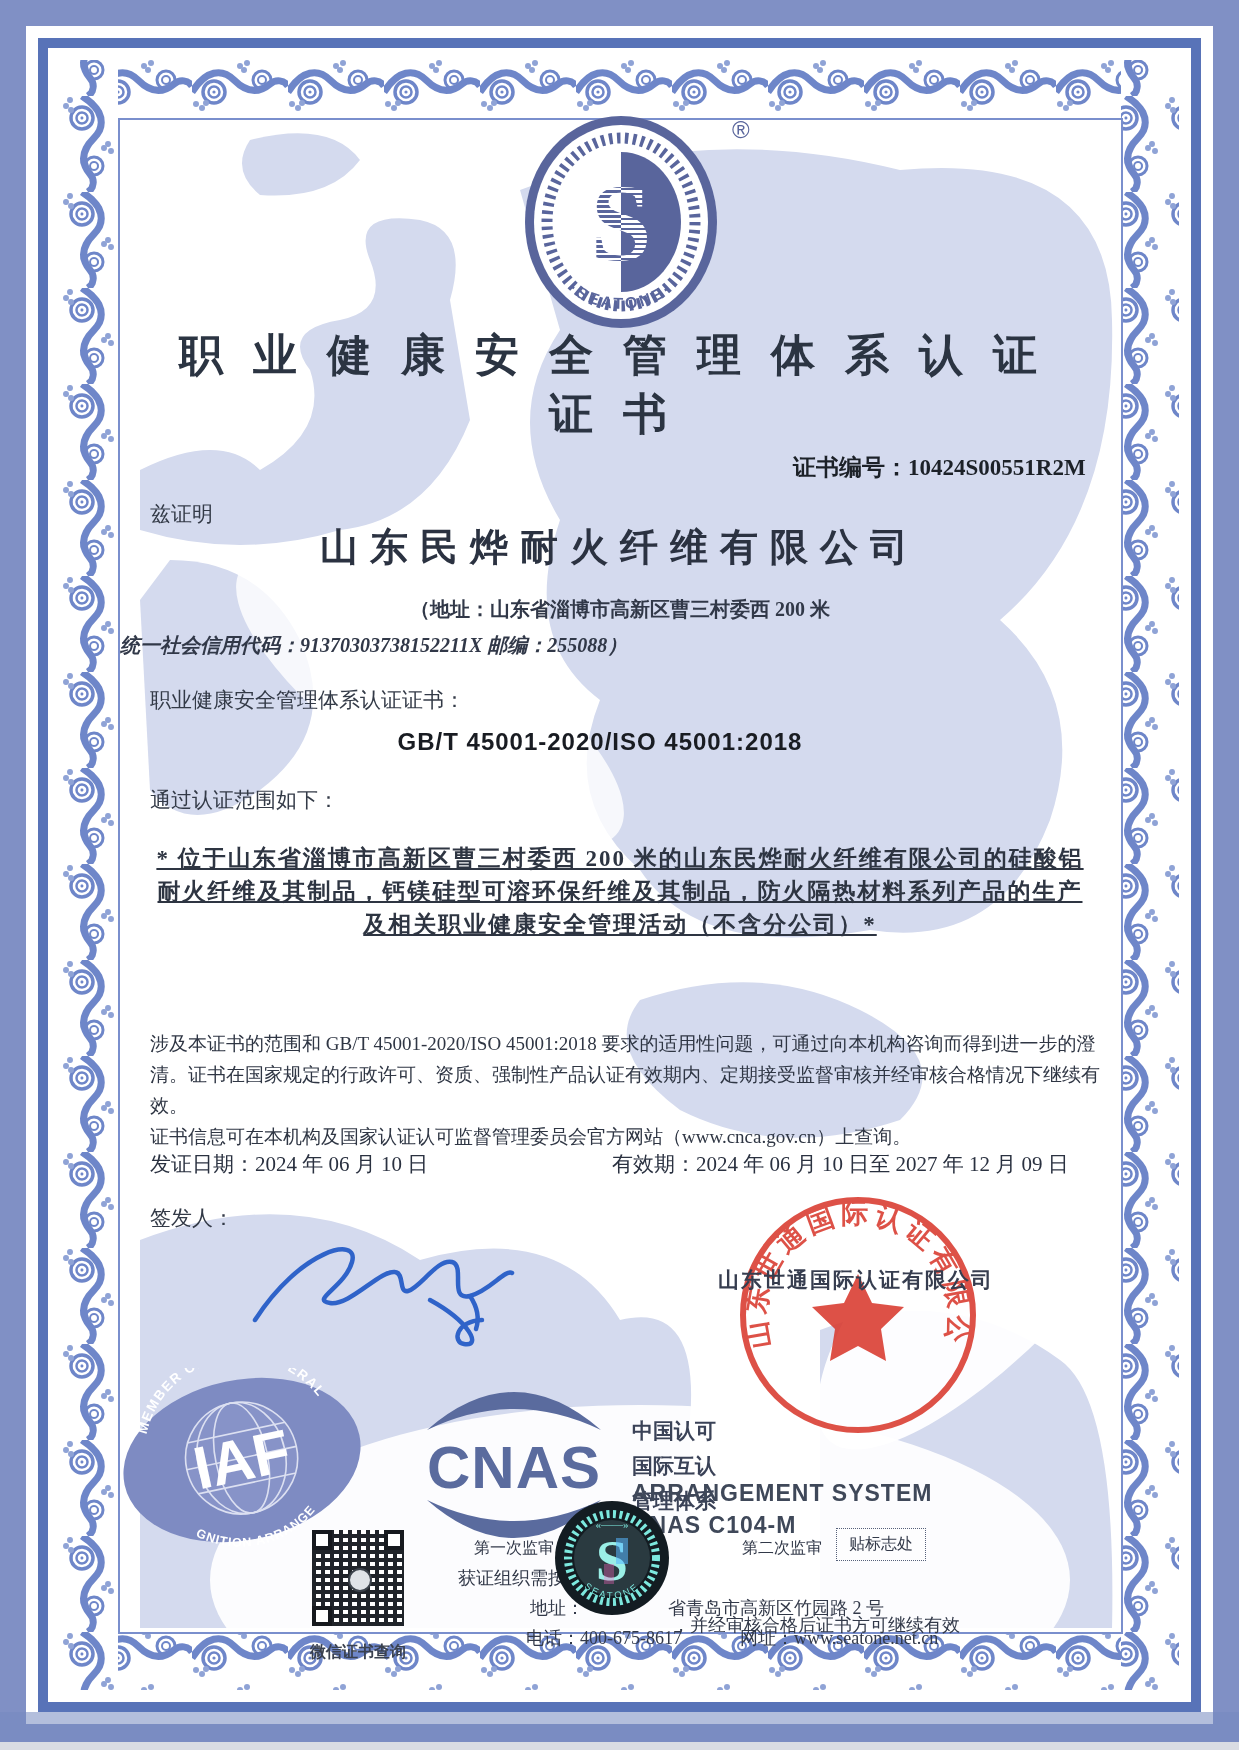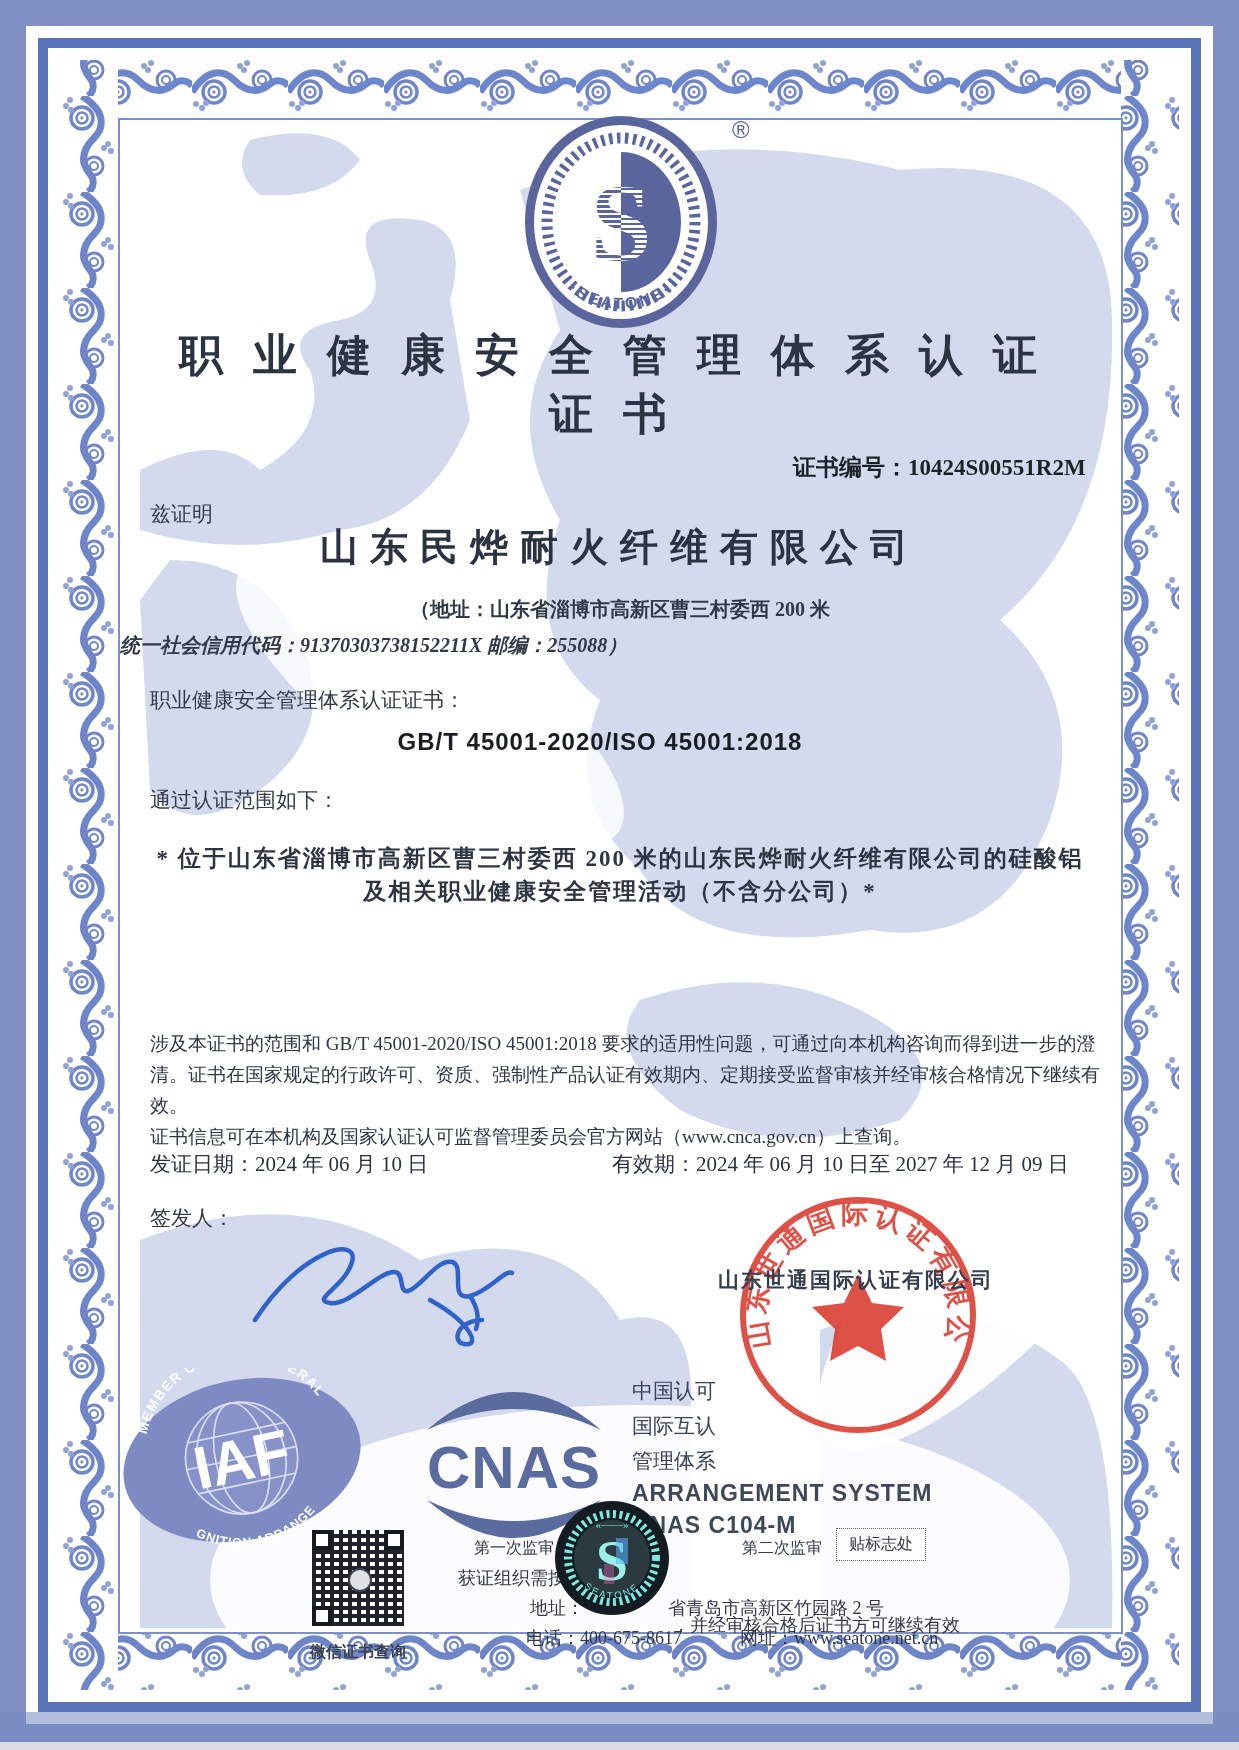--- a/index.html
+++ b/index.html
@@ -13,26 +13,26 @@
                border:2px solid #7a8fcd;}
   .bottom-strip{left:0;top:1742px;width:1239px;height:8px;background:#d9dce3;}
   .navy-stripe-b{left:0px;top:1712px;width:1239px;height:30px;background:#7588c0;opacity:.55;}
   .title{font-size:44px;font-weight:bold;letter-spacing:30px;color:#2b3442;}
   .certno{font-size:23px;font-weight:bold;color:#1c2128;}
   .label{font-size:21px;color:#333a47;}
   .company{font-size:38px;font-weight:bold;letter-spacing:12px;color:#2b3241;}
   .addr{font-size:20px;font-weight:bold;color:#313848;}
   .std{font-size:24px;font-weight:600;font-family:"Liberation Sans","DejaVu Sans",sans-serif;
        color:#191c22;letter-spacing:1px;}
-  .scope{font-size:23px;font-weight:600;letter-spacing:2px;color:#2e3542;line-height:33px;text-align:center;}
+  .scope{font-size:23px;font-weight:600;letter-spacing:2px;color:#2e3542;line-height:33px;text-align:center;text-decoration:underline;}
   .note{font-size:19px;color:#2f3644;line-height:31px;}
   .dateline{font-size:21px;color:#2a3140;}
   .smalltxt{font-size:16px;color:#323949;}
   .bottxt{font-size:18px;color:#323949;}
-  .mgmt-cn{font-size:21px;font-weight:normal;color:#3a4257;line-height:35px;}
+  .mgmt-cn{font-size:21px;font-weight:bold;color:#3a4257;line-height:35px;margin-top:40px;}
   .mgmt-en{font-size:23px;font-weight:bold;color:#3f4859;
            font-family:"Liberation Sans","DejaVu Sans",sans-serif;letter-spacing:1px;}
   .stamp-overlay{font-size:21px;font-weight:bold;letter-spacing:2px;color:#363d4f;}
   .sticker-box{border:1.5px dotted #55607a;padding:5px 12px;font-size:16px;color:#323949;background:rgba(255,255,255,.45);}
   .qr{left:312px;top:1530px;width:92px;height:96px;background:
       repeating-linear-gradient(0deg,#20242a 0 4px,transparent 4px 8px),
       repeating-linear-gradient(90deg,#20242a 0 4px,#ffffff 4px 9px);}
   .qr .finder{position:absolute;width:20px;height:20px;background:#ffffff;border:4px solid #16191e;box-sizing:border-box;}
   .qr .f1{left:0;top:0;} .qr .f2{right:0;top:0;} .qr .f3{left:0;bottom:0;}
   .qr .emblem{position:absolute;left:36px;top:38px;width:20px;height:20px;border-radius:50%;
@@ -168,20 +168,21 @@
 <div class="abs addr" style="left:120px;top:632px;width:1134px;text-align:left;font-style:italic;">统一社会信用代码：91370303738152211X 邮编：255088）</div>
 
 <div class="abs label" style="left:150px;top:686px;">职业健康安全管理体系认证证书：</div>
 
 <div class="abs std" style="left:120px;top:728px;width:960px;text-align:center;">GB/T 45001-2020/ISO 45001:2018</div>
 
 <div class="abs label" style="left:150px;top:786px;">通过认证范围如下：</div>
 
 <div class="abs scope" style="left:120px;top:842px;width:1000px;">
   <div>* 位于山东省淄博市高新区曹三村委西 200 米的山东民烨耐火纤维有限公司的硅酸铝</div>
+  <div>耐火纤维及其制品，钙镁硅型可溶环保纤维及其制品，防火隔热材料系列产品的生产</div>
   <div>及相关职业健康安全管理活动（不含分公司）*</div>
 </div>
 
 <div class="abs note" style="left:150px;top:1028px;width:950px;">
   <div>涉及本证书的范围和 GB/T 45001-2020/ISO 45001:2018 要求的适用性问题，可通过向本机构咨询而得到进一步的澄</div>
   <div>清。证书在国家规定的行政许可、资质、强制性产品认证有效期内、定期接受监督审核并经审核合格情况下继续有效。</div>
   <div>证书信息可在本机构及国家认证认可监督管理委员会官方网站（www.cnca.gov.cn）上查询。</div>
 </div>
 
 <div class="abs dateline" style="left:150px;top:1150px;">发证日期：2024 年 06 月 10 日</div>

